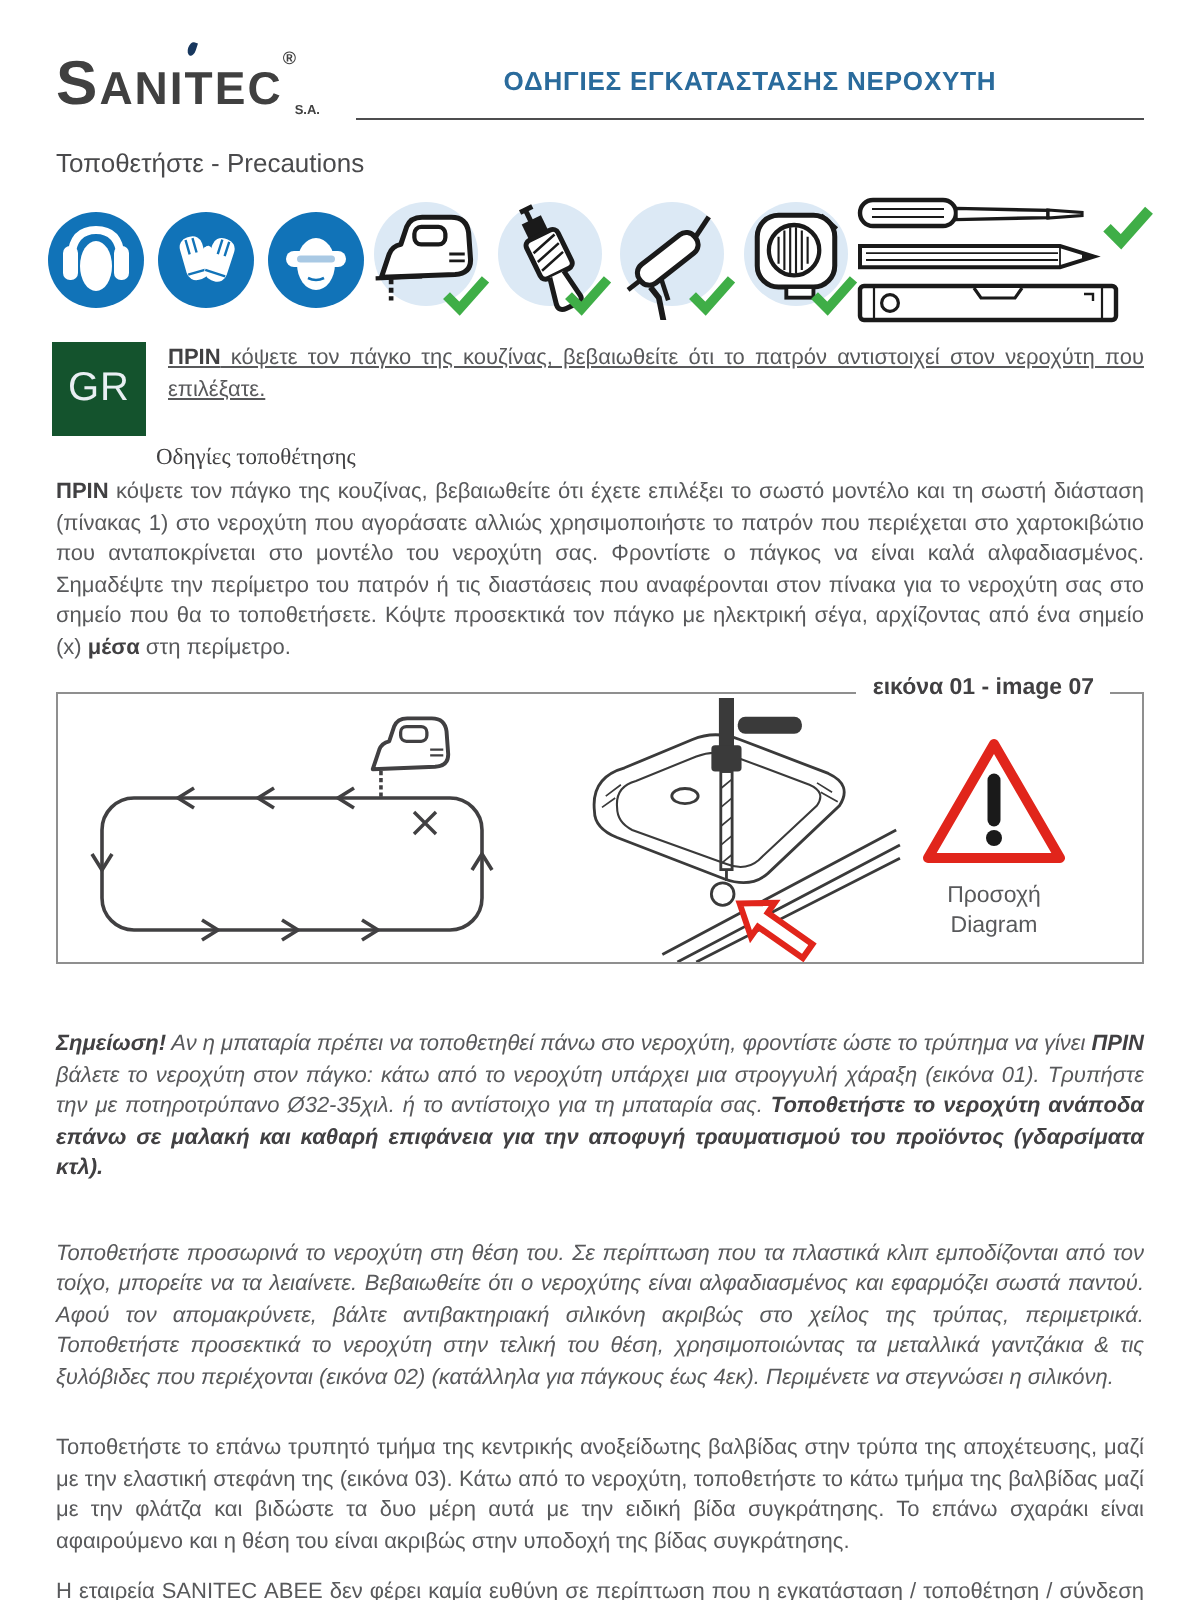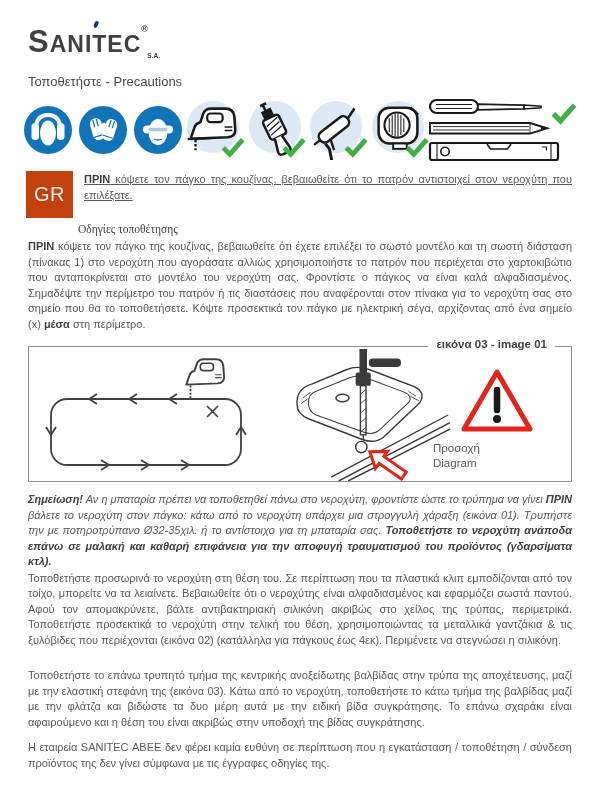--- a/index.html
+++ b/index.html
@@ -25,52 +25,55 @@
   .ppe { width:48px; height:48px; }
   .tool-item { position:relative; width:62px; height:64px; }
   .tool-item .halo { position:absolute; left:5px; top:3px; width:52px; height:52px; border-radius:50%; background:#dce9f5; }
   .tool-item svg.tool { position:absolute; left:0; top:0; }
   .tool-item svg.check { position:absolute; right:-2px; bottom:4px; }
   .tool-group { position:relative; width:150px; height:66px; }
   .tool-group svg.check { position:absolute; right:0; top:4px; }
 
   
   .gr-row { margin:8px 28px 0 26px; display:flex; gap:11px; }
-  .gr-box { flex:0 0 47px; height:47px; background:#c2410c; color:#e9eff3; display:flex;
+  .gr-box { flex:0 0 47px; height:47px; background:#14532d; color:#e9eff3; display:flex;
             align-items:center; justify-content:center; font-size:20px; letter-spacing:.5px; }
   .gr-text { font-size:11px; line-height:15.5px; text-align:justify; padding-top:1px;text-decoration:underline; }
 
   
   .section-heading { margin:4px 28px 0 78px; font-size:11.5px; color:#414042; line-height:15px;font-family:Liberation Serif, serif; }
   .body-text { margin:2px 28px 0 28px; font-size:11px; line-height:15.5px; text-align:justify; }
   .body-text b, .gr-text b { color:#414042; }
-  .note { font-style:italic; margin-top:10px; }
-  .mt { margin-top:1px; }
+  .note { font-style:italic; margin-top:33px; }
+  .mt { margin-top:27px;font-style:italic; }
   .mt2 { margin-top:20px; }
   .mt3 { margin-top:10px; }
 
   
   .figure { position:relative; margin:14px 28px 0 28px; height:136px; border:1.5px solid #8f8f8f; }
   .fig-label { position:absolute; top:-9px; right:16px; background:#fff; padding:0 8px;
                font-size:11.5px; font-weight:bold; color:#414042; }
   .diagram-caption { position:absolute; left:14px; top:11px; font-size:11.5px; color:#58595b; line-height:15px; }
   .path-diagram { position:absolute; left:8px; top:2px; }
   .sink-illustration { position:absolute; left:248px; top:2px; }
-  .caution-block { position:absolute; right:10px; top:20px; width:128px; }
+  .caution-block { position:absolute; right:10px; top:20px; width:128px; text-align:center; }
   .caution-block svg { display:block; margin:0 auto; }
   .caution-text { margin-top:6px; font-size:11.5px; color:#58595b; line-height:14.5px; }
 </style>
 </head>
 <body>
 
 <div class="header">
   <div class="logo">
     <span class="logo-s">S</span><span class="logo-rest">ANITEC</span><span class="logo-reg">®</span>
     <span class="logo-sa">S.A.</span>
     <span class="logo-flame"></span>
+  </div>
+  <div class="title-wrap">
+    <span class="doc-title">ΟΔΗΓΙΕΣ ΕΓΚΑΤΑΣΤΑΣΗΣ ΝΕΡΟΧΥΤΗ</span>
   </div>
 </div>
 
 <div class="precautions-heading">Τοποθετήστε - Precautions</div>
 
 <div class="icons-row">
   <div class="ppe-group">
     <svg class="ppe" viewBox="0 0 48 48">
       <circle cx="24" cy="24" r="24" fill="#1173b8"></circle>
       <path d="M11.5 25 Q11.5 9 24 9 Q36.5 9 36.5 25" fill="none" stroke="#fff" stroke-width="4"></path>
@@ -187,21 +190,21 @@
 <div class="gr-row">
   <div class="gr-box">GR</div>
   <div class="gr-text"><b>ΠΡΙΝ</b><span> κόψετε τον πάγκο της κουζίνας, βεβαιωθείτε ότι το πατρόν αντιστοιχεί στον νεροχύτη που επιλέξατε.</span></div>
 </div>
 
 <div class="section-heading">Οδηγίες τοποθέτησης</div>
 
 <p class="body-text"><b>ΠΡΙΝ</b><span> κόψετε τον πάγκο της κουζίνας, βεβαιωθείτε ότι έχετε επιλέξει το σωστό μοντέλο και τη σωστή διάσταση (πίνακας 1) στο νεροχύτη που αγοράσατε αλλιώς χρησιμοποιήστε το πατρόν που περιέχεται στο χαρτοκιβώτιο που ανταποκρίνεται στο μοντέλο του νεροχύτη σας. Φροντίστε ο πάγκος να είναι καλά αλφαδιασμένος. Σημαδέψτε την περίμετρο του πατρόν ή τις διαστάσεις που αναφέρονται στον πίνακα για το νεροχύτη σας στο σημείο που θα το τοποθετήσετε. Κόψτε προσεκτικά τον πάγκο με ηλεκτρική σέγα, αρχίζοντας από ένα σημείο (x) </span><b>μέσα</b><span> στη περίμετρο.</span></p>
 
 <div class="figure">
-  <div class="fig-label">εικόνα 03 - image 01</div>
+  <div class="fig-label">εικόνα 01 - image 07</div>
 
 
   <svg class="path-diagram" width="235" height="130" viewBox="0 0 235 130">
     <g transform="translate(142,2) scale(0.82)">
       <path d="M9 41 L13 29 Q14.5 25 19 24 L22 15 Q24 10 30 10 L45 10 Q53 10 54 18 L55 32 Q55 39 47 39.5 L9 41 Z" fill="#fff" stroke="#414042" stroke-width="2.4" stroke-linejoin="round"></path>
       <rect x="26" y="15" width="16" height="9" rx="3.5" fill="#fff" stroke="#414042" stroke-width="2"></rect>
       <path d="M44 29 h8 M44 32.5 h8" stroke="#414042" stroke-width="1.4"></path>
       <path d="M14 42 v16" stroke="#414042" stroke-width="2.2" stroke-dasharray="2.6 1.8"></path>
     </g>
     <rect x="14" y="50" width="190" height="66" rx="16" fill="none" stroke="#414042" stroke-width="1.8"></rect>

